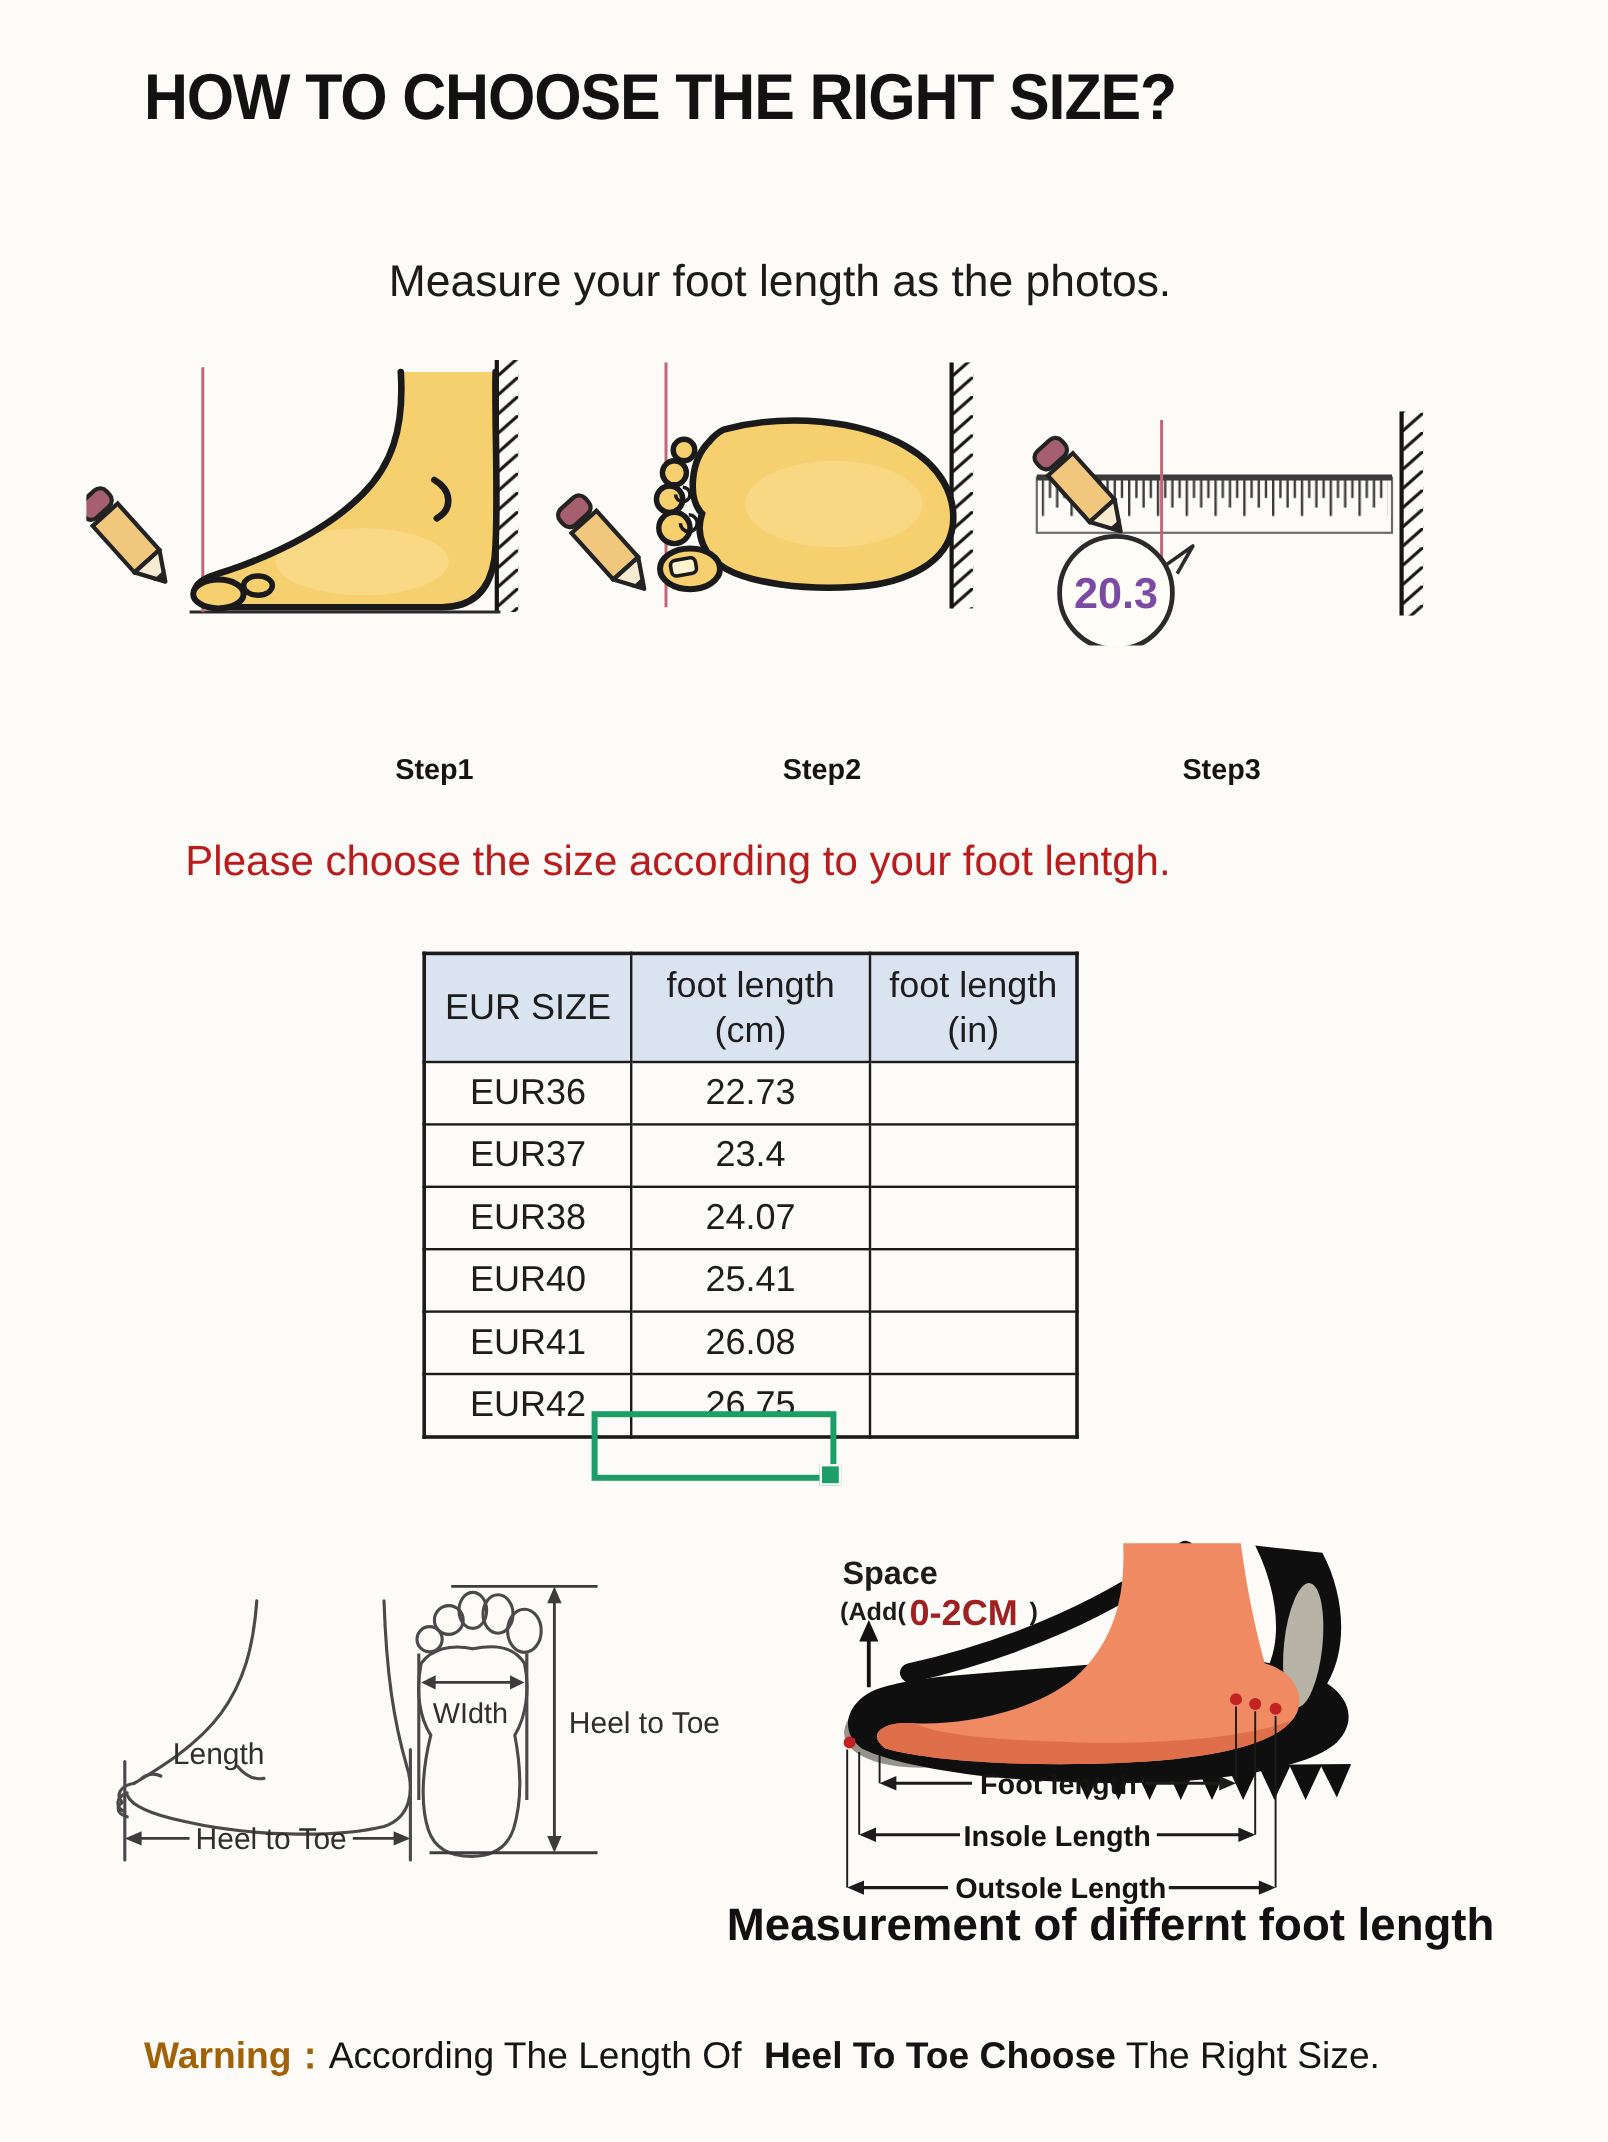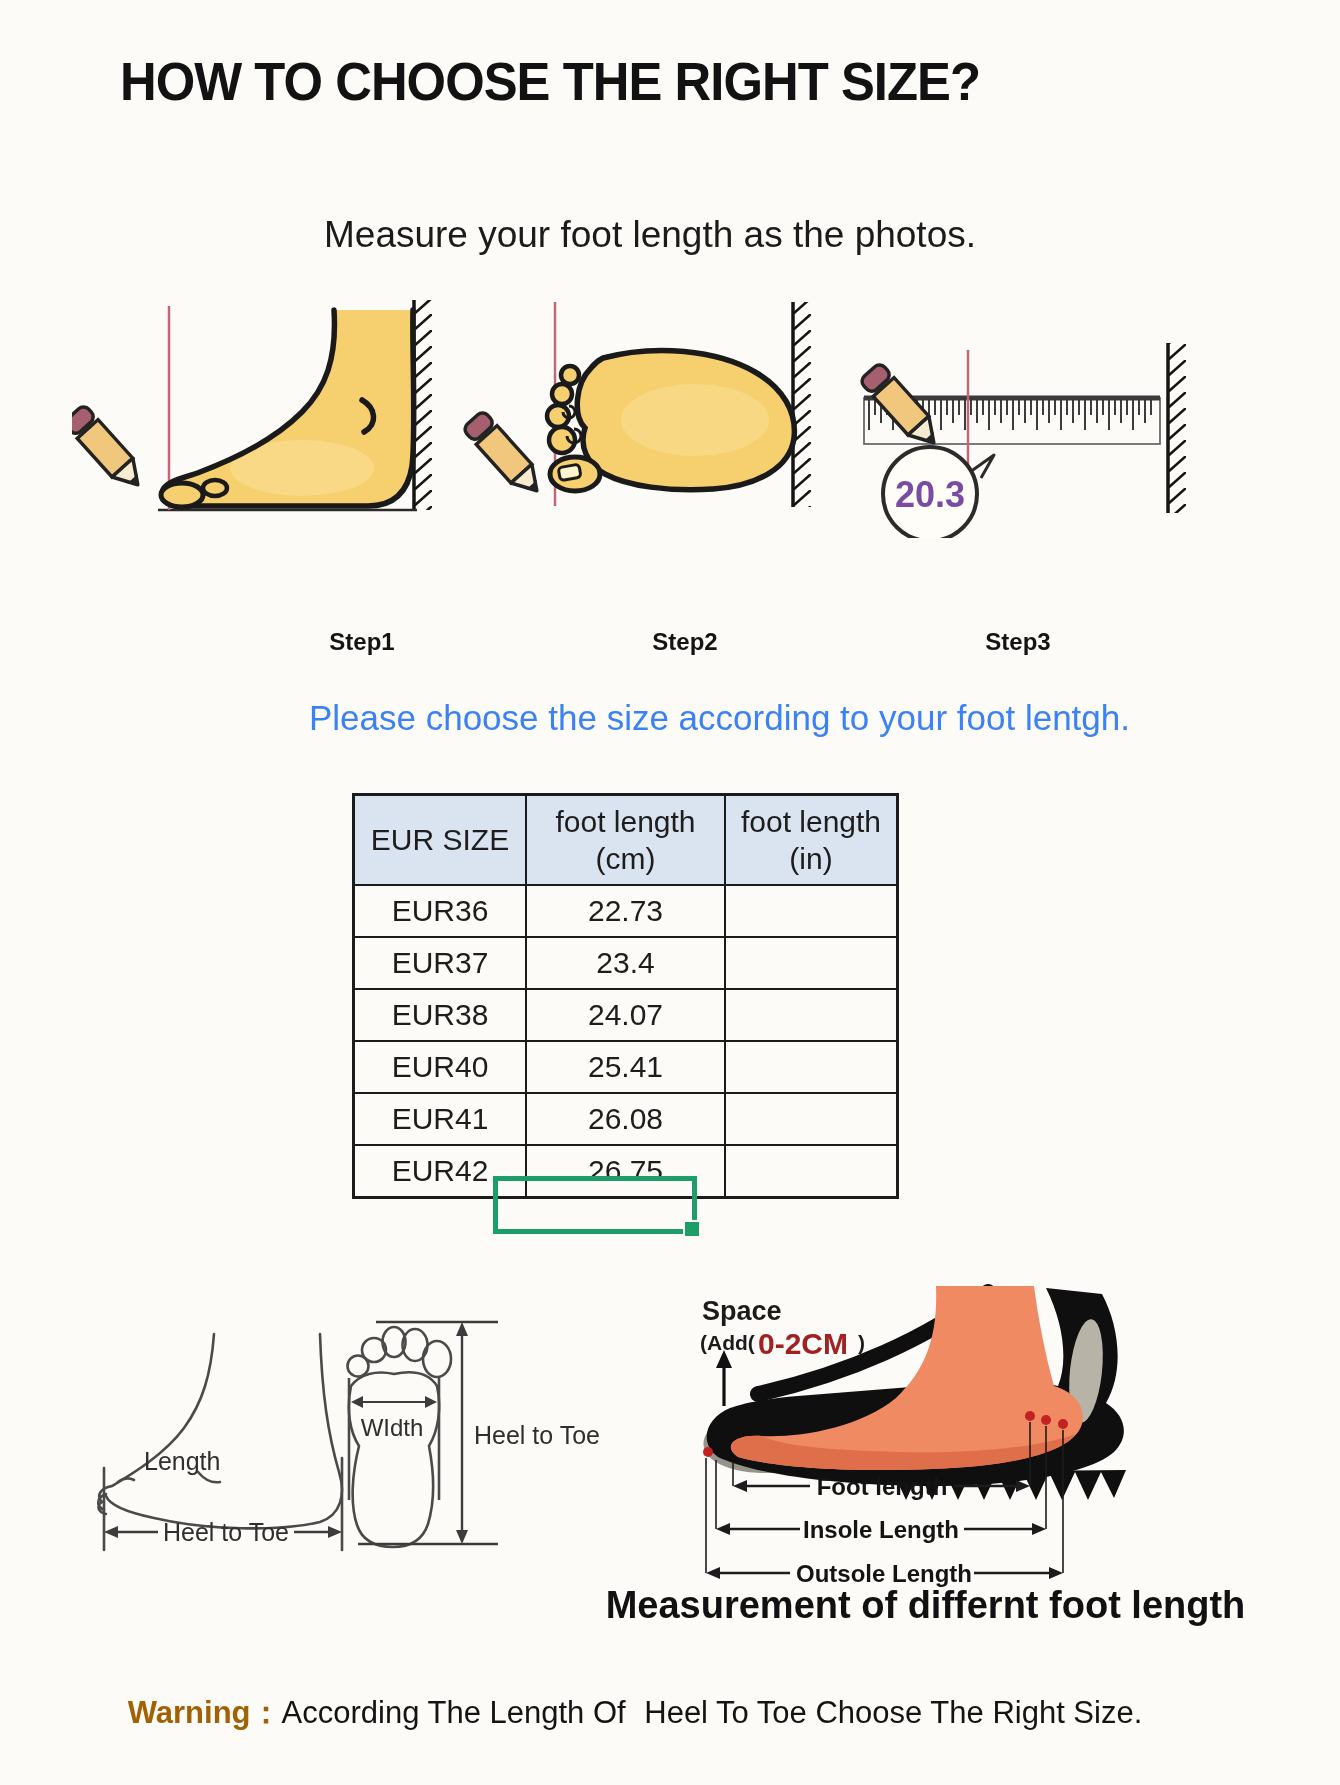--- a/index.html
+++ b/index.html
@@ -10,21 +10,21 @@
   }
   .abs{position:absolute;}
   .center{text-align:center;}
   #page-title{
     left:0;top:50px;width:1100px;font-size:54px;font-weight:800;
     letter-spacing:-1px;transform:scaleX(.94);transform-origin:center;
     color:#121212;
   }
   #subtitle{left:85px;top:170px;width:1130px;font-size:37px;color:#1b1b1b;margin-top:44px;}
   .step-label{top:628px;width:170px;font-size:24px;font-weight:700;color:#141414;}
-  #choose-line{left:0;top:698px;width:1130px;font-size:35px;color:#3b82f6;text-align:right;}
+  #choose-line{left:0;top:698px;width:1130px;font-size:35px;color:#b91c1c;}
   
   #size-table{
     left:328px;top:793px;border-collapse:collapse;table-layout:fixed;
     background:transparent;
     margin-left:24px;
   }
   #size-table td,#size-table th{
     border:2px solid #1b1b1b;font-weight:400;padding:0;
     font-size:30px;text-align:center;vertical-align:middle;color:#1d1d1d;
   }
@@ -38,21 +38,21 @@
   }
   #highlight-handle{
     position:absolute;right:-9px;bottom:-9px;width:14px;height:14px;
     background:#1d9e68;border:2px solid #fcfbf7;
   }
   #shoe-caption{left:598px;top:1584px;width:655px;font-size:38px;font-weight:700;color:#111;}
   #warning-row{
     left:0;top:1692px;width:1270px;font-size:31px;white-space:pre-wrap;color:#141414;
   }
   #warning-label{color:#a16207;font-weight:700;}
-  .wbold{font-weight:400;margin-left:10px;}
+  .wbold{font-weight:700;margin-left:10px;}
   svg text{font-family:"Liberation Sans",sans-serif;}
 </style>
 </head>
 <body>
 
 <div id="canvas">
 
   <div id="page-title" class="abs center">HOW TO CHOOSE THE RIGHT SIZE?</div>
   <div id="subtitle" class="abs center">Measure your foot length as the photos.</div>
 

